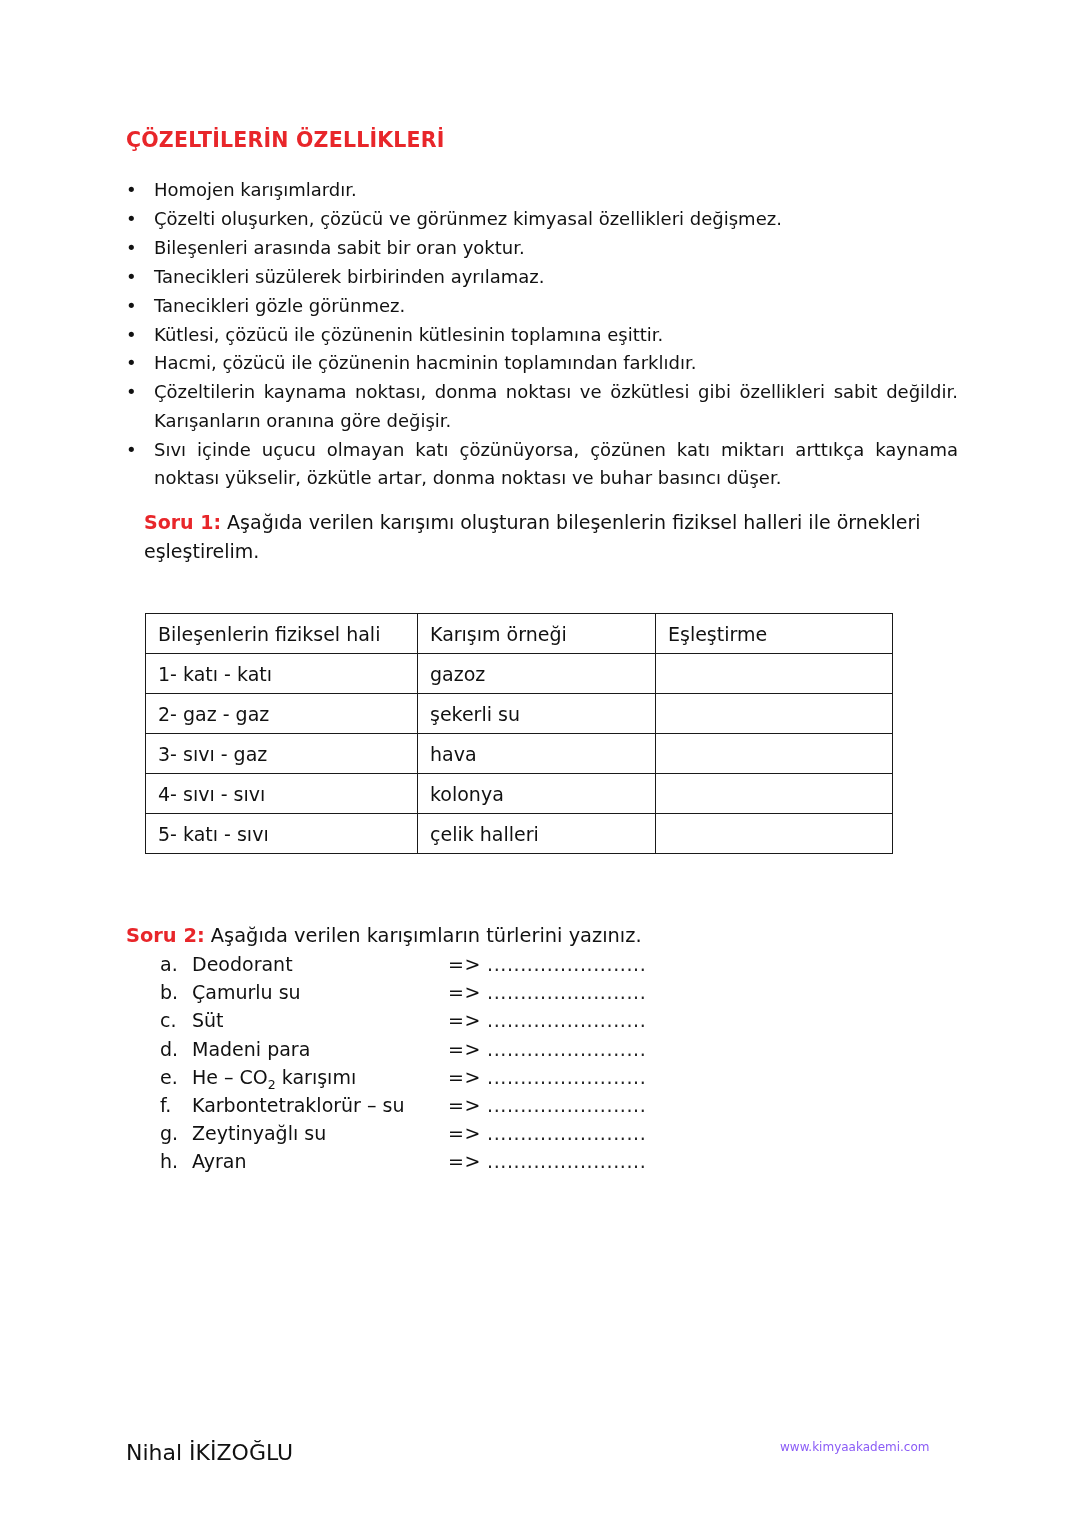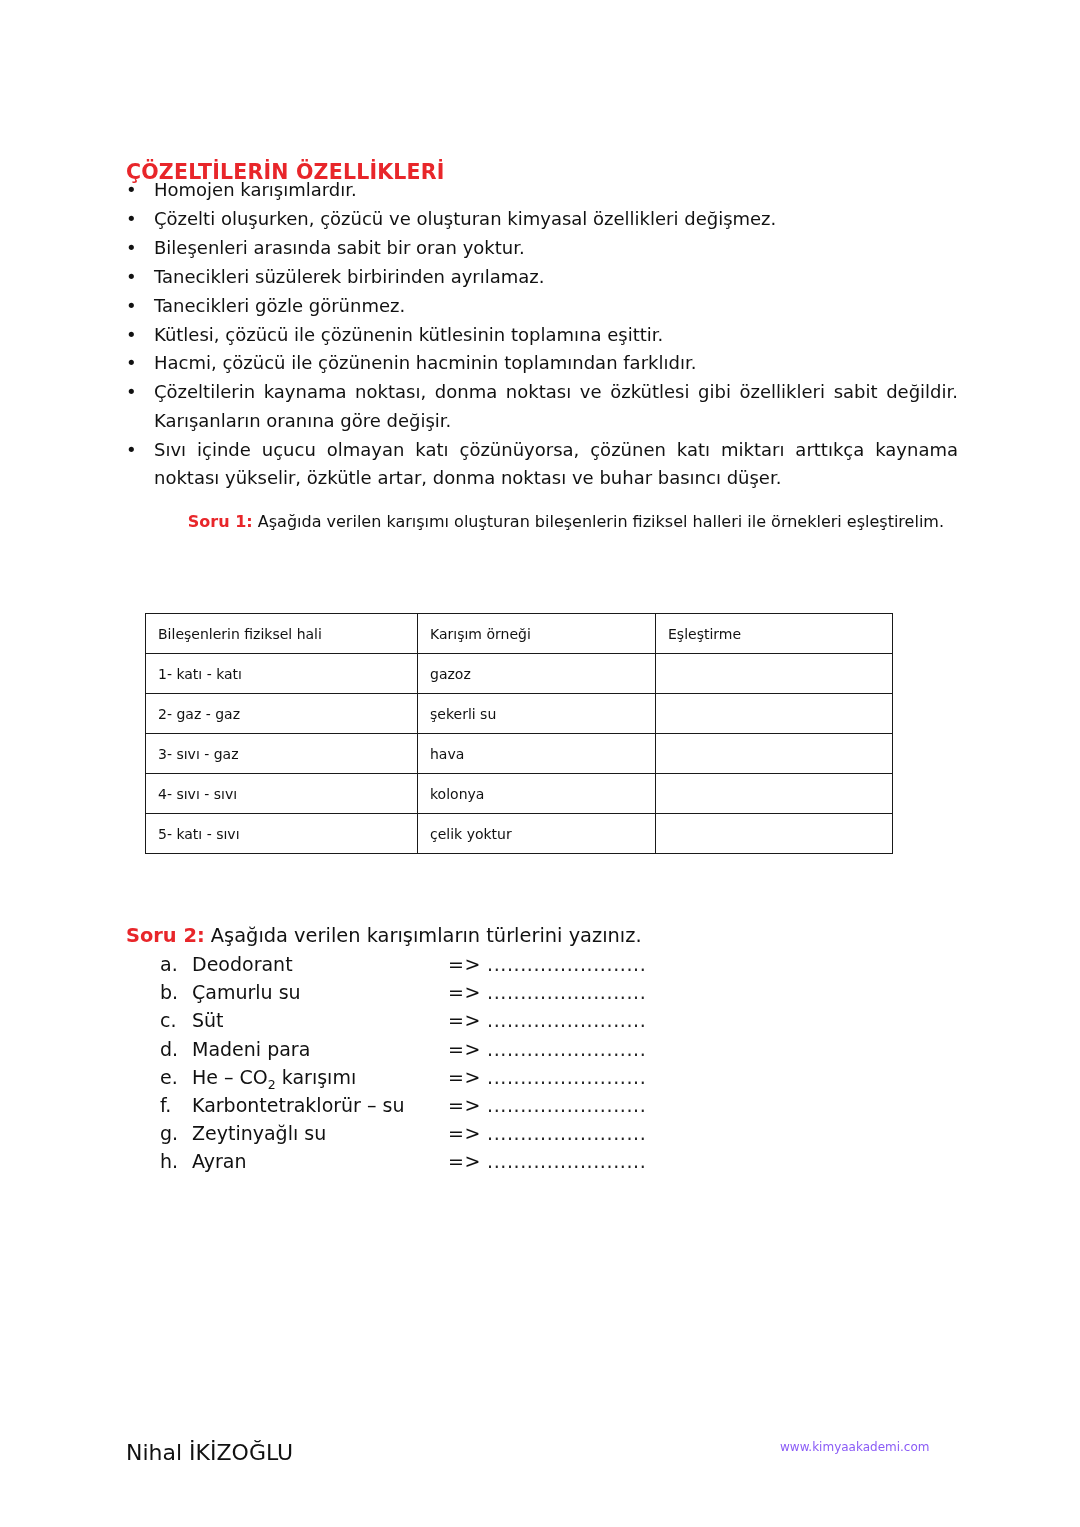--- a/index.html
+++ b/index.html
@@ -28,21 +28,20 @@
   
   .doc-title {
     position: absolute;
     left: 126px;
     top: 128px;
     font-size: 20.5px;
     font-weight: bold;
     color: #e8262a;
     letter-spacing: 0.2px;
     white-space: nowrap;
-    margin-top: 32px;
   }
 
   
   .bullet-list {
     position: absolute;
     left: 122px;
     top: 176px;
     width: 836px;
     margin: 0;
     padding: 0;
@@ -73,46 +72,46 @@
     font-weight: normal;
   }
 
   
   .soru-label {
     color: #e8262a;
     font-weight: bold;
   }
   .soru1-block {
     position: absolute;
-    left: 112px;
+    left: 144px;
     top: 508px;
     width: 832px;
-    font-size: 16px;
+    font-size: 19px;
     line-height: 28.6px;
-    text-align: right;
+    text-align: left;
   }
   .soru2-block {
     position: absolute;
     left: 126px;
     top: 900px;
     width: 832px;
     font-size: 19.4px;
     line-height: 28.6px;
     margin-top: 22px;
   }
 
   
   .match-table {
     position: absolute;
     left: 145px;
     top: 613px;
     width: 747px;
     border-collapse: collapse;
     table-layout: fixed;
-    font-size: 14px;
+    font-size: 19px;
   }
   .match-table col.c1 { width: 272px; }
   .match-table col.c2 { width: 238px; }
   .match-table col.c3 { width: 237px; }
   .match-table td {
     border: 1.6px solid #1a1a1a;
     height: 39px;
     padding: 0 12px;
     vertical-align: middle;
     color: #111;
@@ -187,21 +186,21 @@
 </style>
 </head>
 <body>
 
 <div class="page">
 
   <div class="doc-title">ÇÖZELTİLERİN ÖZELLİKLERİ</div>
 
   <ul class="bullet-list">
     <li class="bullet-item">Homojen karışımlardır.</li>
-    <li class="bullet-item">Çözelti oluşurken, çözücü ve oluşturan kimyasal özellikleri değişmez.</li>
+    <li class="bullet-item">Çözelti oluşurken, çözücü ve görünmez kimyasal özellikleri değişmez.</li>
     <li class="bullet-item">Bileşenleri arasında sabit bir oran yoktur.</li>
     <li class="bullet-item">Tanecikleri süzülerek birbirinden ayrılamaz.</li>
     <li class="bullet-item">Tanecikleri gözle görünmez.</li>
     <li class="bullet-item">Kütlesi, çözücü ile çözünenin kütlesinin toplamına eşittir.</li>
     <li class="bullet-item">Hacmi, çözücü ile çözünenin hacminin toplamından farklıdır.</li>
     <li class="bullet-item justify">Çözeltilerin kaynama noktası, donma noktası ve özkütlesi gibi özellikleri sabit değildir. Karışanların oranına göre değişir.</li>
     <li class="bullet-item justify"><span>Sıvı içinde uçucu olmayan </span><b>katı</b><span> çözünüyorsa, çözünen katı miktarı arttıkça kaynama noktası yükselir, özkütle artar, donma noktası ve buhar basıncı düşer.</span></li>
   </ul>
 
   <div class="soru1-block">
@@ -235,21 +234,21 @@
         <td>hava</td>
         <td class="blank"></td>
       </tr>
       <tr>
         <td>4- sıvı - sıvı</td>
         <td>kolonya</td>
         <td class="blank"></td>
       </tr>
       <tr>
         <td>5- katı - sıvı</td>
-        <td>çelik yoktur</td>
+        <td>çelik halleri</td>
         <td class="blank"></td>
       </tr>
     </tbody>
   </table>
 
   <div class="soru2-block">
     <span class="soru-label">Soru 2:</span><span> Aşağıda verilen karışımların türlerini yazınız.</span>
   </div>
 
   <div class="letter-list">

